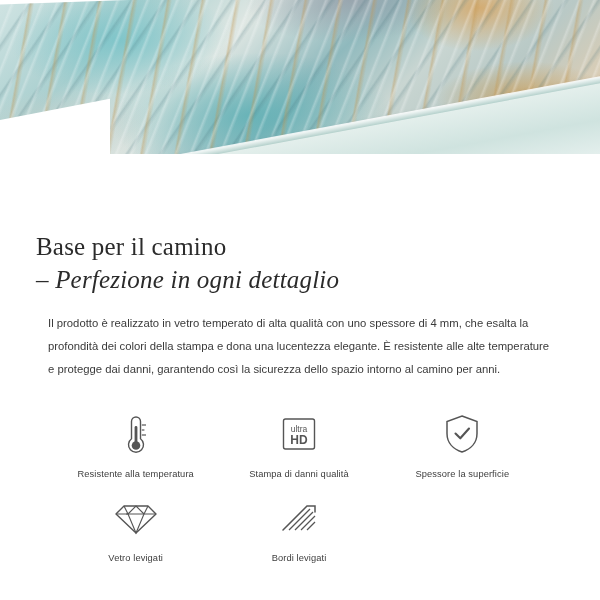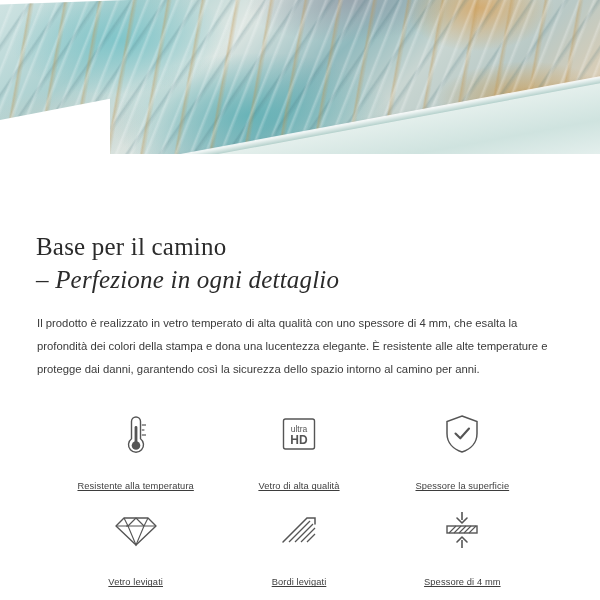--- a/index.html
+++ b/index.html
@@ -127,53 +127,51 @@
     font-weight: 400;
     margin: 0 0 16px 0;
     letter-spacing: .2px;
   }
   .headline .line2 { display: block; font-style: italic; }
 
   .paragraph {
     font-size: 11.3px;
     line-height: 2.05;
     color: #3a3a3a;
-    margin: 1px;
+    margin: 12px;
     max-width: 536px;
   }
 
   
   .features {
     margin-top: 26px;
     display: grid;
     grid-template-columns: repeat(3, 1fr);
     row-gap: 10px;
     padding: 0 18px;
   }
   .feature {
     display: flex;
     flex-direction: column;
     align-items: center;
     justify-content: space-between;
     padding: 4px 4px 2px 4px;
-    gap: 24px;
   }
   .feature-icon {
     height: 46px;
     display: flex;
     align-items: center;
     justify-content: center;
   }
   .feature-label {
-    margin-top: 0;
+    margin-top: 12px;
     font-size: 9.3px;
     color: #3d3d3d;
     text-align: center;
     letter-spacing: .1px;
-    text-decoration: underline;
   }
   svg { display: block; }
 </style>
 </head>
 <body>
 
 <div class="page">
 
   <div class="hero">
     <div class="hero-art"></div>
@@ -210,21 +208,21 @@
       </div>
 
       <div class="feature">
         <div class="feature-icon">
           <svg width="42" height="42" viewBox="0 0 42 42">
             <rect x="5.5" y="6" width="31" height="30" rx="2" fill="none" stroke="#555555" stroke-width="1.4"></rect>
             <text x="21" y="19" font-family="Liberation Sans, sans-serif" font-size="8.5" fill="#555555" text-anchor="middle">ultra</text>
             <text x="21" y="31" font-family="Liberation Sans, sans-serif" font-size="12" font-weight="bold" fill="#555555" text-anchor="middle">HD</text>
           </svg>
         </div>
-        <div class="feature-label">Vetro di alta qualità</div>
+        <div class="feature-label">Stampa di danni qualità</div>
       </div>
 
       <div class="feature">
         <div class="feature-icon">
           <svg width="40" height="44" viewBox="0 0 40 44">
             <path d="M20 4 L35 9.5 v12 c0 9.5 -6.6 15.8 -15 18.5 C11.6 37.3 5 31 5 21.5 v-12 z" fill="none" stroke="#555555" stroke-width="1.5"></path>
             <path d="M13.5 21.5 l4.8 4.8 L27 16.5" fill="none" stroke="#555555" stroke-width="2.1" stroke-linecap="round" stroke-linejoin="round"></path>
           </svg>
         </div>
         <div class="feature-label">Spessore la superficie</div>
@@ -250,29 +248,16 @@
             <path d="M6 32 L30 8 L38 8 L38 14" fill="none" stroke="#555555" stroke-width="1.5" stroke-linecap="round"></path>
             <path d="M12 32 L33 11" stroke="#555555" stroke-width="1.2"></path>
             <path d="M18 32 L36 14" stroke="#555555" stroke-width="1.2"></path>
             <path d="M24 32 L38 18" stroke="#555555" stroke-width="1.2"></path>
             <path d="M30 32 L38 24" stroke="#555555" stroke-width="1.2"></path>
           </svg>
         </div>
         <div class="feature-label">Bordi levigati</div>
       </div>
 
-      <div class="feature">
-        <div class="feature-icon">
-          <svg width="44" height="44" viewBox="0 0 44 44">
-            <path d="M22 4 v8" stroke="#555555" stroke-width="1.6"></path>
-            <path d="M17 10 l5 5 5 -5" fill="none" stroke="#555555" stroke-width="1.6" stroke-linecap="round" stroke-linejoin="round"></path>
-            <rect x="7" y="18" width="30" height="7" fill="none" stroke="#555555" stroke-width="1.4"></rect>
-            <path d="M9 25 L16 18 M14 25 L21 18 M19 25 L26 18 M24 25 L31 18 M29 25 L36 18" stroke="#555555" stroke-width="1.1"></path>
-            <path d="M22 40 v-8" stroke="#555555" stroke-width="1.6"></path>
-            <path d="M17 34 l5 -5 5 5" fill="none" stroke="#555555" stroke-width="1.6" stroke-linecap="round" stroke-linejoin="round"></path>
-          </svg>
-        </div>
-        <div class="feature-label">Spessore di 4 mm</div>
-      </div>
 
     </div>
   </div>
 </div>
 
 </body></html>

